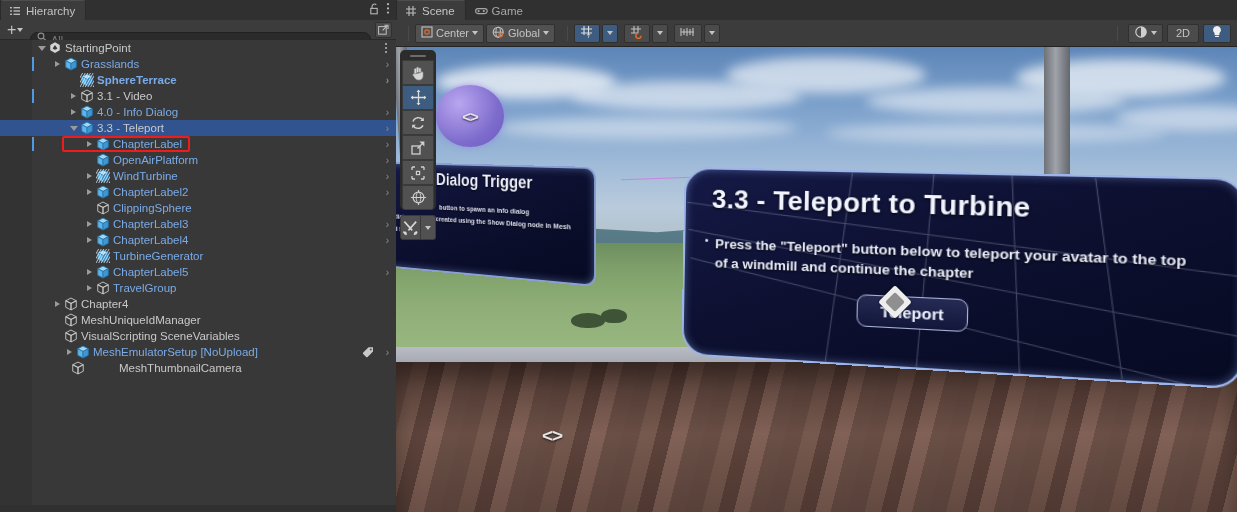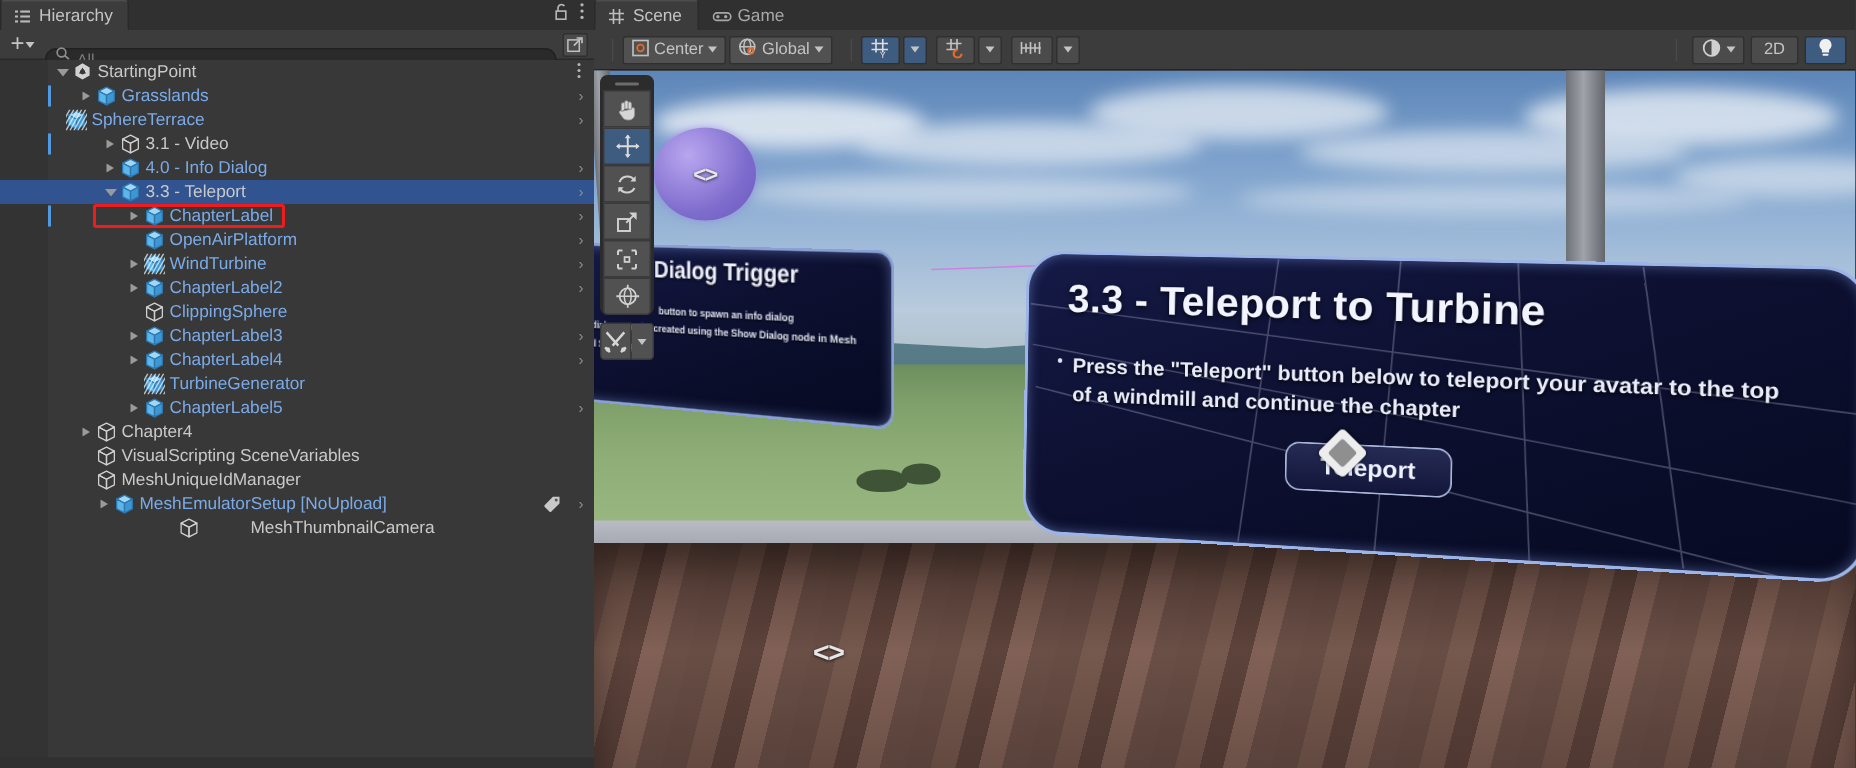--- a/index.html
+++ b/index.html
@@ -267,21 +267,21 @@
               <svg width="14" height="14" viewBox="0 0 16 16" class="cube">
                 <path d="M8 1.2l6 3.1-6 3.1-6-3.1z" fill="#9fd8f7" stroke="#2c76ad" stroke-width="1" stroke-linejoin="round"></path>
                 <path d="M2 4.3v7.4l6 3.1V7.4z" fill="#5cb6ea" stroke="#2c76ad" stroke-width="1" stroke-linejoin="round"></path>
                 <path d="M14 4.3v7.4l-6 3.1V7.4z" fill="#3c97d4" stroke="#2c76ad" stroke-width="1" stroke-linejoin="round"></path>
               </svg>
             </span>
             <span class="lbl">Grasslands</span>
             <span class="chev">›</span>
           </div>
           <div class="vline" style="left: 32px; top: 49px; height: 14px;"></div>
-          <div class="row pre" style="padding-left: 32px;">
+          <div class="row pre" style="padding-left: 68px; font-weight: bold;">
             <span class="tri"></span>
             <span class="ic">
               <svg width="14" height="14" viewBox="0 0 16 16" class="cube">
                 <path d="M8 1.2l6 3.1-6 3.1-6-3.1z" fill="#9fd8f7" stroke="#2c76ad" stroke-width="1" stroke-linejoin="round"></path>
                 <path d="M2 4.3v7.4l6 3.1V7.4z" fill="#5cb6ea" stroke="#2c76ad" stroke-width="1" stroke-linejoin="round"></path>
                 <path d="M14 4.3v7.4l-6 3.1V7.4z" fill="#3c97d4" stroke="#2c76ad" stroke-width="1" stroke-linejoin="round"></path>
                 <g>
                   <line x1="-6" y1="16" x2="3" y2="0" stroke="#e8f4fc" stroke-width="1.1" opacity=".75"></line>
                   <line x1="-3" y1="16" x2="6" y2="0" stroke="#e8f4fc" stroke-width="1.1" opacity=".75"></line>
                   <line x1="0" y1="16" x2="9" y2="0" stroke="#e8f4fc" stroke-width="1.1" opacity=".75"></line>
@@ -470,74 +470,87 @@
             <span class="ic">
               <svg width="14" height="14" viewBox="0 0 16 16" class="cube">
                 <path d="M8 1.2l6 3.1-6 3.1-6-3.1z" fill="#9fd8f7" stroke="#2c76ad" stroke-width="1" stroke-linejoin="round"></path>
                 <path d="M2 4.3v7.4l6 3.1V7.4z" fill="#5cb6ea" stroke="#2c76ad" stroke-width="1" stroke-linejoin="round"></path>
                 <path d="M14 4.3v7.4l-6 3.1V7.4z" fill="#3c97d4" stroke="#2c76ad" stroke-width="1" stroke-linejoin="round"></path>
               </svg>
             </span>
             <span class="lbl">ChapterLabel5</span>
             <span class="chev">›</span>
           </div>
-          <div class="row" style="padding-left: 52px;">
+          <div class="row pre" style="padding-left: 84px;">
             <span class="tri">
               <i></i>
             </span>
             <span class="ic">
               <svg width="14" height="14" viewBox="0 0 16 16" class="cube">
                 <path d="M8 1.2l6 3.1-6 3.1-6-3.1z" fill="none" stroke="#cfcfcf" stroke-width="1" stroke-linejoin="round"></path>
                 <path d="M2 4.3v7.4l6 3.1V7.4z" fill="none" stroke="#cfcfcf" stroke-width="1" stroke-linejoin="round"></path>
                 <path d="M14 4.3v7.4l-6 3.1V7.4z" fill="none" stroke="#cfcfcf" stroke-width="1" stroke-linejoin="round"></path>
               </svg>
             </span>
-            <span class="lbl">Chapter4</span>
+            <span class="lbl">TravelGroup</span>
           </div>
           <div class="row" style="padding-left: 52px;">
-            <span class="tri"></span>
+            <span class="tri">
+              <i></i>
+            </span>
             <span class="ic">
               <svg width="14" height="14" viewBox="0 0 16 16" class="cube">
                 <path d="M8 1.2l6 3.1-6 3.1-6-3.1z" fill="none" stroke="#cfcfcf" stroke-width="1" stroke-linejoin="round"></path>
                 <path d="M2 4.3v7.4l6 3.1V7.4z" fill="none" stroke="#cfcfcf" stroke-width="1" stroke-linejoin="round"></path>
                 <path d="M14 4.3v7.4l-6 3.1V7.4z" fill="none" stroke="#cfcfcf" stroke-width="1" stroke-linejoin="round"></path>
               </svg>
             </span>
-            <span class="lbl">VisualScripting SceneVariables</span>
+            <span class="lbl">Chapter4</span>
           </div>
           <div class="row" style="padding-left: 52px;">
             <span class="tri"></span>
             <span class="ic">
               <svg width="14" height="14" viewBox="0 0 16 16" class="cube">
                 <path d="M8 1.2l6 3.1-6 3.1-6-3.1z" fill="none" stroke="#cfcfcf" stroke-width="1" stroke-linejoin="round"></path>
                 <path d="M2 4.3v7.4l6 3.1V7.4z" fill="none" stroke="#cfcfcf" stroke-width="1" stroke-linejoin="round"></path>
                 <path d="M14 4.3v7.4l-6 3.1V7.4z" fill="none" stroke="#cfcfcf" stroke-width="1" stroke-linejoin="round"></path>
               </svg>
             </span>
             <span class="lbl">MeshUniqueIdManager</span>
+          </div>
+          <div class="row" style="padding-left: 52px;">
+            <span class="tri"></span>
+            <span class="ic">
+              <svg width="14" height="14" viewBox="0 0 16 16" class="cube">
+                <path d="M8 1.2l6 3.1-6 3.1-6-3.1z" fill="none" stroke="#cfcfcf" stroke-width="1" stroke-linejoin="round"></path>
+                <path d="M2 4.3v7.4l6 3.1V7.4z" fill="none" stroke="#cfcfcf" stroke-width="1" stroke-linejoin="round"></path>
+                <path d="M14 4.3v7.4l-6 3.1V7.4z" fill="none" stroke="#cfcfcf" stroke-width="1" stroke-linejoin="round"></path>
+              </svg>
+            </span>
+            <span class="lbl">VisualScripting SceneVariables</span>
           </div>
           <div class="row pre" style="padding-left: 64px;">
             <span class="tri">
               <i></i>
             </span>
             <span class="ic">
               <svg width="14" height="14" viewBox="0 0 16 16" class="cube">
                 <path d="M8 1.2l6 3.1-6 3.1-6-3.1z" fill="#9fd8f7" stroke="#2c76ad" stroke-width="1" stroke-linejoin="round"></path>
                 <path d="M2 4.3v7.4l6 3.1V7.4z" fill="#5cb6ea" stroke="#2c76ad" stroke-width="1" stroke-linejoin="round"></path>
                 <path d="M14 4.3v7.4l-6 3.1V7.4z" fill="#3c97d4" stroke="#2c76ad" stroke-width="1" stroke-linejoin="round"></path>
               </svg>
             </span>
             <span class="lbl">MeshEmulatorSetup [NoUpload]</span>
             <span class="tag"><svg width="12" height="12" viewBox="0 0 12 12">
                 <path d="M6.6 1.2H11v4.4l-5.4 5.4a1 1 0 0 1-1.4 0L1.2 8a1 1 0 0 1 0-1.4z" fill="#c9c9c9"></path>
                 <circle cx="8.8" cy="3.4" r="1" fill="#555"></circle>
               </svg></span>
             <span class="chev">›</span>
           </div>
-          <div class="row" style="padding-left: 76px; gap: 31px;">
+          <div class="row" style="padding-left: 28px; gap: 31px;">
             <span class="tri"></span>
             <span class="ic">
               <svg width="14" height="14" viewBox="0 0 16 16" class="cube">
                 <path d="M8 1.2l6 3.1-6 3.1-6-3.1z" fill="none" stroke="#cfcfcf" stroke-width="1" stroke-linejoin="round"></path>
                 <path d="M2 4.3v7.4l6 3.1V7.4z" fill="none" stroke="#cfcfcf" stroke-width="1" stroke-linejoin="round"></path>
                 <path d="M14 4.3v7.4l-6 3.1V7.4z" fill="none" stroke="#cfcfcf" stroke-width="1" stroke-linejoin="round"></path>
               </svg>
             </span>
             <span class="lbl">MeshThumbnailCamera</span>
           </div>

